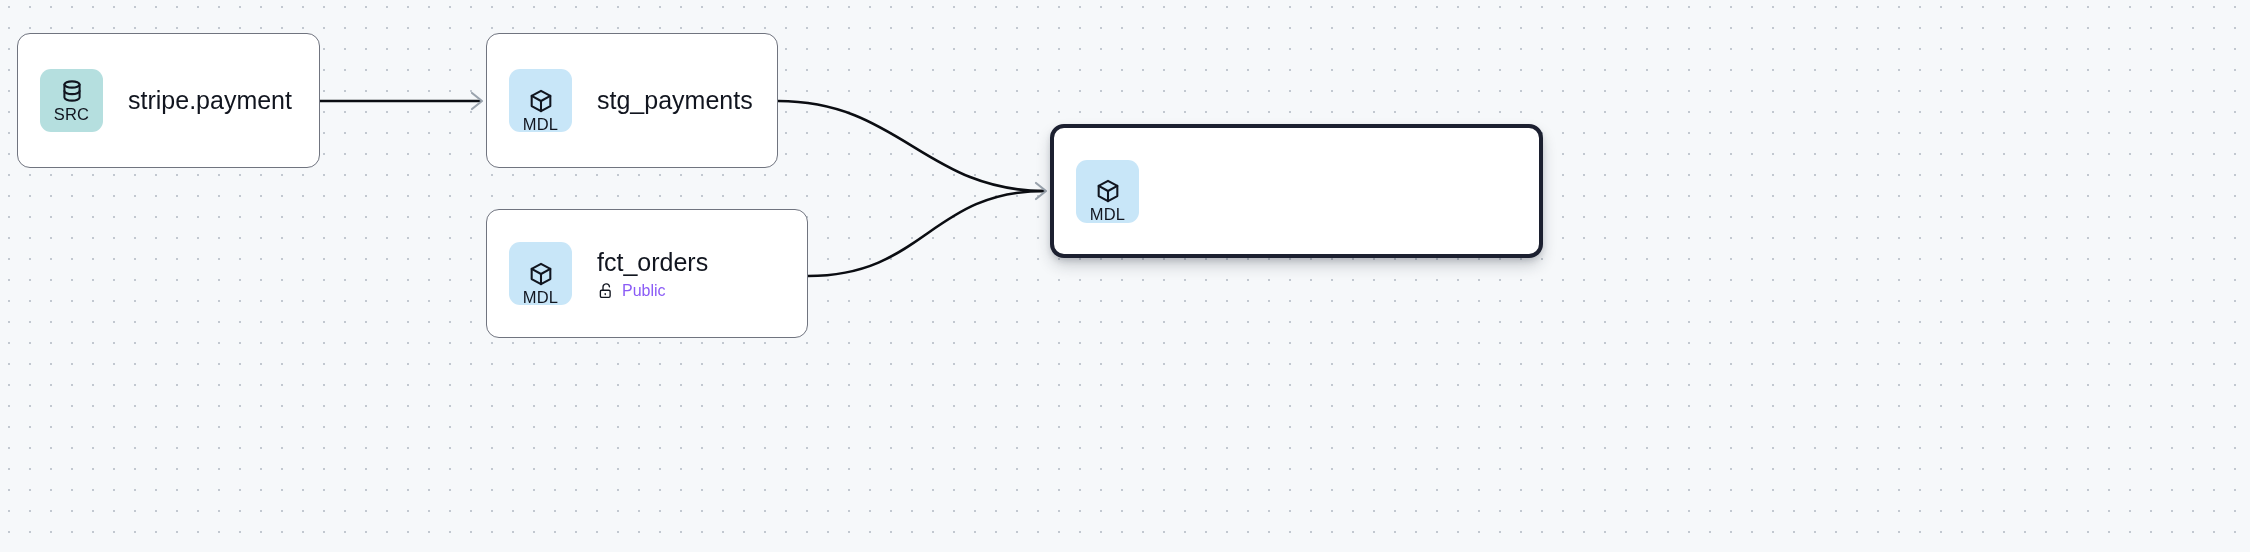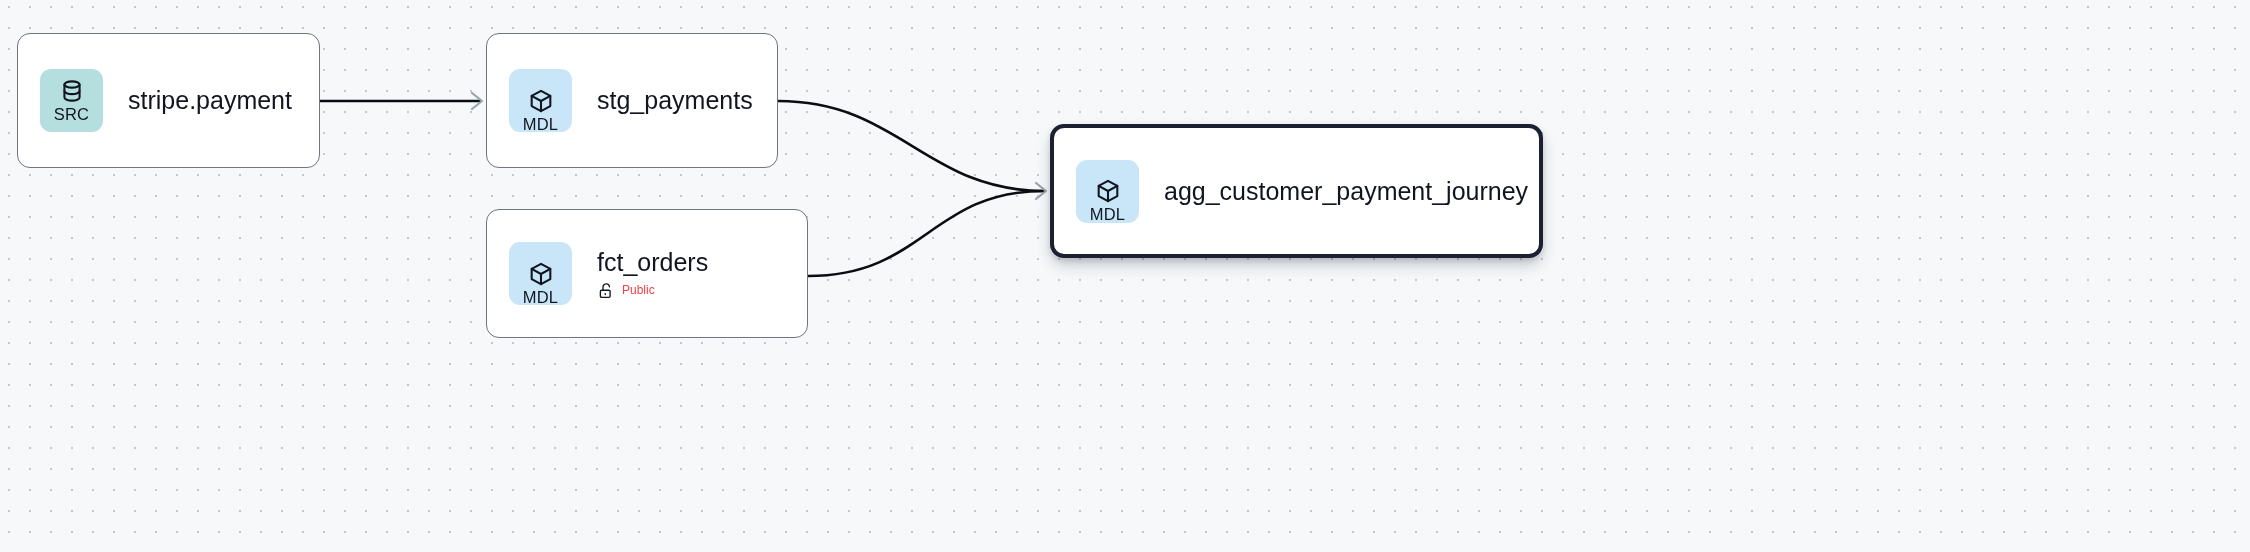--- a/index.html
+++ b/index.html
@@ -102,23 +102,23 @@
     line-height: 1.16;
     color: #11151f;
     white-space: nowrap;
     font-family: "Liberation Sans", sans-serif;
   }
   .node-sub {
     display: flex;
     align-items: center;
     gap: 7px;
     margin-top: 5px;
-    font-size: 12px;
+    font-size: 16px;
     line-height: 1.1;
-    color: #ef4444;
+    color: #8b5cf6;
     white-space: nowrap;
   }
   .node-sub svg { display: block; flex: 0 0 auto; }
 </style>
 </head>
 <body>
 
 <div id="canvas">
 
   <svg id="edges" viewBox="0 0 2250 552" width="2250" height="552">
@@ -195,18 +195,15 @@
     <div class="badge mdl">
       <span>
         <svg width="26" height="26" viewBox="0 0 24 24" fill="none" stroke="#11151f" stroke-width="1.9" stroke-linecap="round" stroke-linejoin="round">
           <path d="M12 2.6 L20.6 7.3 L20.6 16.7 L12 21.4 L3.4 16.7 L3.4 7.3 Z"></path>
           <path d="M3.4 7.3 L12 12 L20.6 7.3"></path>
           <path d="M12 12 L12 21.4"></path>
         </svg>
       </span>
       <span class="badge-text">MDL</span>
     </div>
-    <div class="node-body">
-      <div class="node-title">agg_customer_payment_journey</div>
-    </div>
   </div>
 
 </div>
 
 </body></html>

